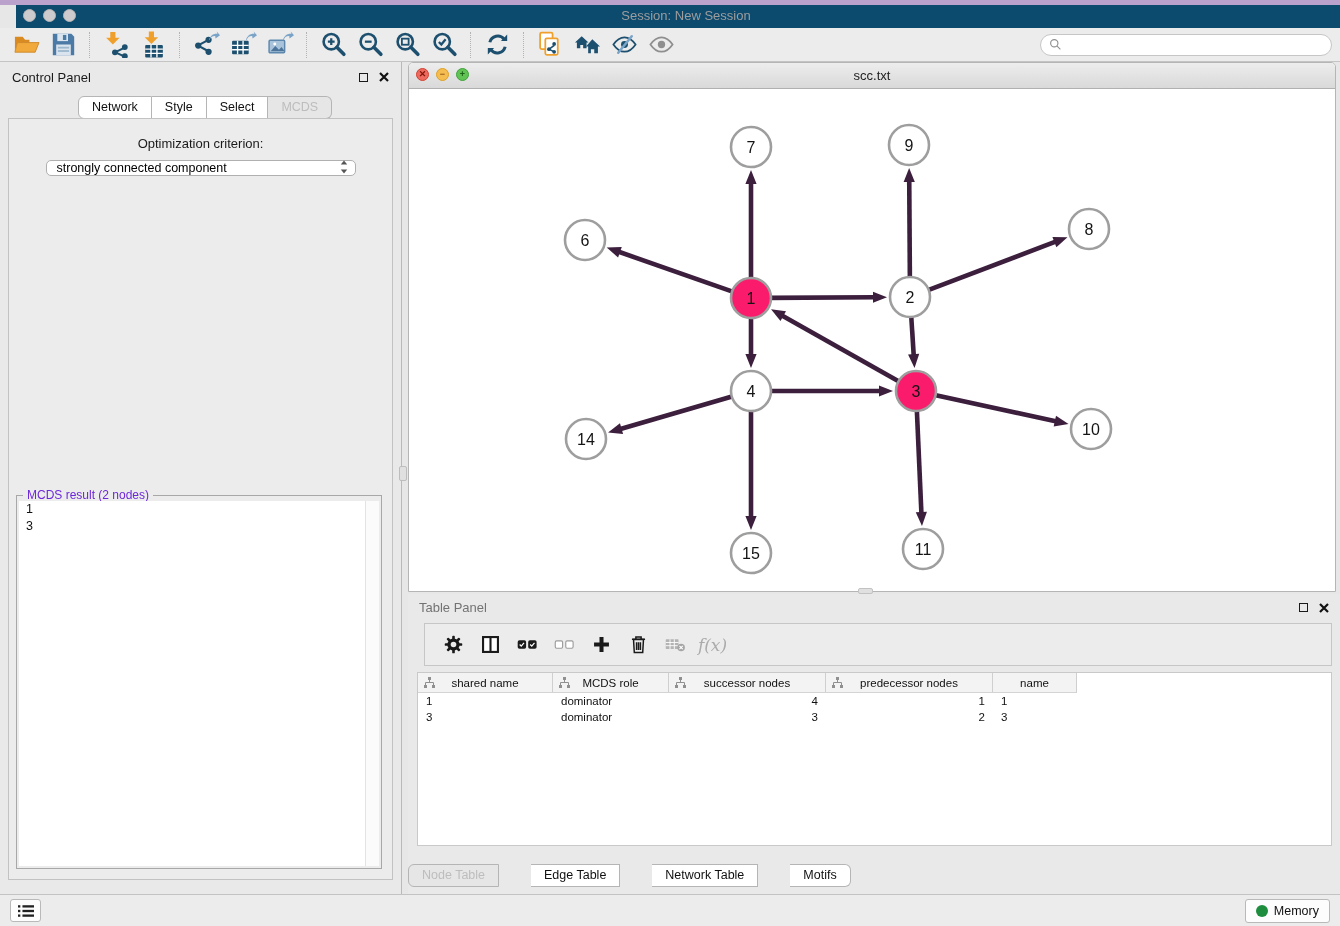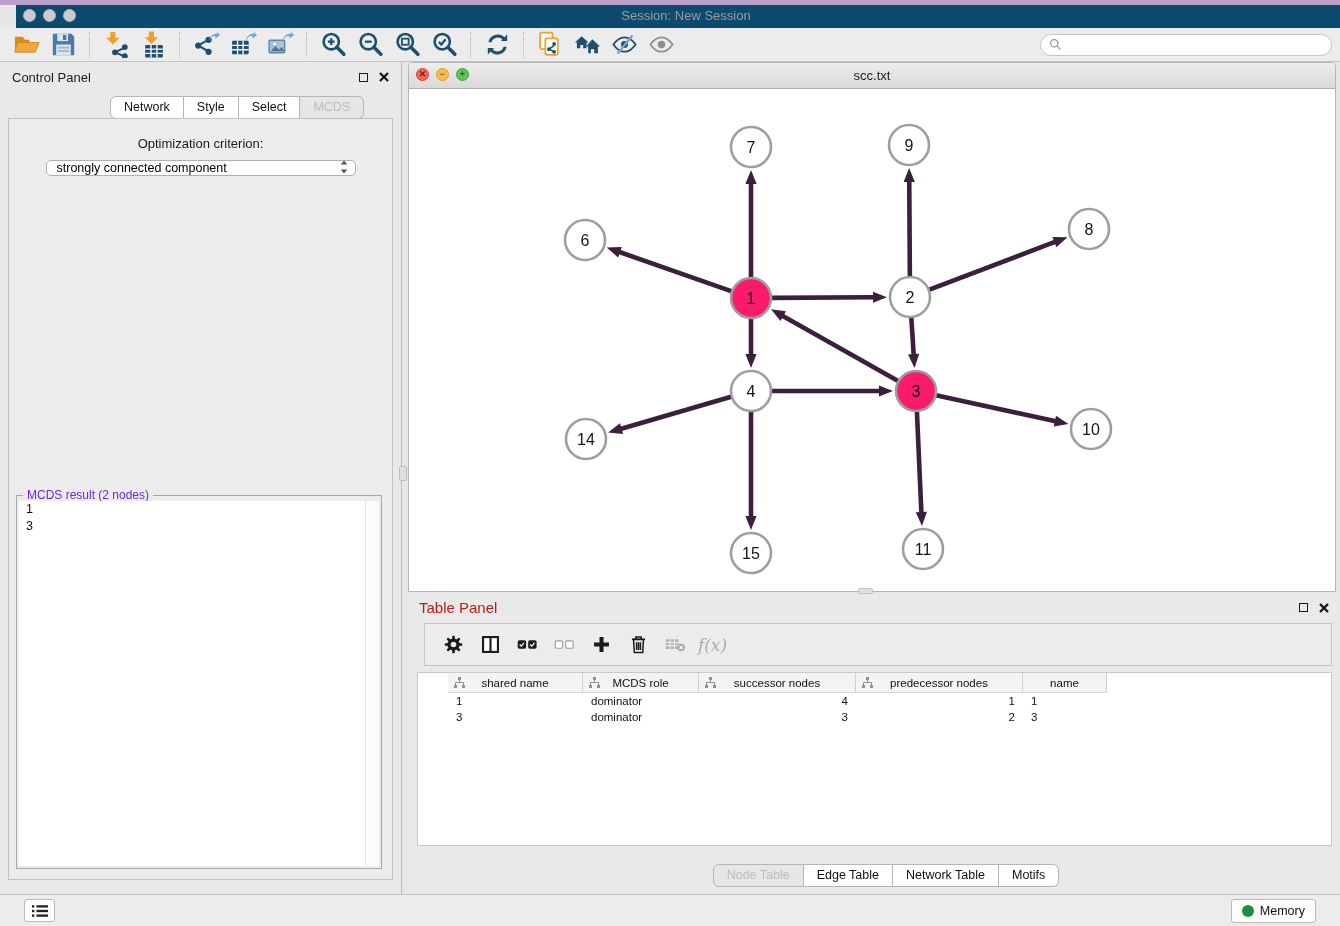--- a/index.html
+++ b/index.html
@@ -22,21 +22,21 @@
           display:flex;align-items:center;padding:0 8px;gap:5px;box-sizing:border-box;}
   .search svg{width:13px;height:13px;flex:0 0 auto;}
   .search input{border:none;outline:none;flex:1;font-size:12px;background:transparent;font-family:inherit;}
 
   
   .control-panel{position:absolute;left:0;top:62px;width:402px;height:832px;background:#e9e9e9;border-right:1px solid #b9b9b9;box-sizing:border-box;}
   .panel-head{position:relative;height:30px;display:flex;align-items:center;padding:0 12px;font-size:13px;color:#1a1a1a;}
   .panel-icons{margin-left:auto;display:flex;gap:11px;align-items:center;}
   .float-icon{width:9px;height:9px;border:1.5px solid #1a1a1a;box-sizing:border-box;}
   .close-x svg{width:10px;height:10px;display:block;}
-  .tabs{display:flex;margin-left:32px;}
+  .tabs{display:flex;}
   .cp-tabs{position:absolute;left:78px;top:34px;}
   .tab{height:21px;line-height:21px;padding:0 13px;font-size:12.5px;background:#fff;border:1px solid #b5b5b5;border-left:none;color:#111;white-space:nowrap;}
   .tab:first-child{border-left:1px solid #b5b5b5;border-radius:6px 0 0 6px;}
   .tab:last-child{border-radius:0 6px 6px 0;}
   .tab.sel{background:#e6e6e6;color:#bdbdbd;}
   .cp-body{position:absolute;left:8px;right:8px;top:56px;bottom:14px;background:#ececec;border:1px solid #c2c2c2;}
   .opt-label{margin-top:17px;text-align:center;font-size:13px;color:#1a1a1a;}
   .criterion{margin:9px auto 0;width:310px;height:16px;background:#fff;border:1px solid #b0b0b0;border-radius:5px;
              display:flex;align-items:center;font-size:12.5px;padding:0 6px 0 10px;box-sizing:border-box;}
   .criterion .chev{margin-left:auto;}
@@ -59,38 +59,38 @@
        font-size:9px;font-weight:bold;line-height:1;}
   .nwl.red{background:#ee6a5f;border:1px solid #d3402f;color:#801508;}
   .nwl.yellow{background:#f5bd4f;border:1px solid #dfa023;color:#99591c;}
   .nwl.green{background:#61c354;border:1px solid #3da33a;color:#1c6417;}
   .nw-canvas{position:absolute;left:0;top:25px;right:0;bottom:0;}
   .nw-canvas svg{display:block;width:100%;height:100%;}
   .h-grip{position:absolute;left:858px;top:588px;width:15px;height:6px;background:#e0e0e0;border:1px solid #c2c2c2;border-radius:2px;box-sizing:border-box;}
 
   
   .table-panel{position:absolute;left:408px;top:594px;width:932px;height:300px;background:#e9e9e9;}
-  .tp-head{position:relative;height:27px;display:flex;align-items:center;padding:0 11px;font-size:15px;color:#b91c1c;}
+  .tp-head{position:relative;height:27px;display:flex;align-items:center;padding:0 11px;font-size:13px;color:#737373;}
   .tp-toolbar{position:absolute;left:16px;right:8px;top:29px;height:43px;border:1px solid #c6c6c6;background:#ececec;
               display:flex;align-items:center;padding:0 10px;box-sizing:border-box;}
   .ttbtn{width:37px;height:32px;display:flex;align-items:center;justify-content:center;background:none;border:none;padding:0;}
   .ttbtn svg{width:21px;height:21px;}
   .fx{font-family:"DejaVu Serif","Liberation Serif",serif;font-style:italic;color:#ababab;font-size:17px;}
-  .tp-table{position:absolute;left:9px;right:8px;top:78px;bottom:48px;background:#fff;border:1px solid #c9c9c9;box-sizing:border-box;overflow:hidden;padding-left:30px;}
+  .tp-table{position:absolute;left:9px;right:8px;top:78px;bottom:48px;background:#fff;border:1px solid #c9c9c9;box-sizing:border-box;overflow:hidden;}
   .thead{display:flex;height:20px;font-size:11.5px;color:#111;}
   .th{position:relative;display:flex;align-items:center;justify-content:center;background:#f3f3f3;
       border-right:1px solid #cfcfcf;border-bottom:1px solid #d4d4d4;box-sizing:border-box;}
   .th .tree{position:absolute;left:5px;top:3px;}
   .trow{display:flex;height:16px;font-size:11.5px;color:#111;align-items:center;}
   .td{box-sizing:border-box;padding:0 8px;overflow:hidden;white-space:nowrap;}
-  .tp-tabs{position:absolute;left:0;right:8px;bottom:7px;display:flex;justify-content:center;}
+  .tp-tabs{position:absolute;left:0;right:8px;bottom:7px;display:flex;gap:32px;}
 
   
   .status-bar{position:absolute;left:0;top:894px;width:1340px;height:32px;background:#ececec;border-top:1px solid #c3c3c3;
-              display:flex;align-items:center;padding:0 24px;box-sizing:border-box;}
+              display:flex;align-items:center;padding:0 10px;box-sizing:border-box;}
   .list-btn{width:31px;height:23px;background:#fdfdfd;border:1px solid #b9b9b9;border-radius:3px;
             display:flex;align-items:center;justify-content:center;padding:0;}
   .memory-btn{margin-left:auto;height:24px;background:#fdfdfd;border:1px solid #b9b9b9;border-radius:3px;
               display:flex;align-items:center;gap:6px;padding:0 10px;font-size:12.5px;font-family:inherit;color:#111;}
   .mem-dot{width:12px;height:12px;border-radius:50%;}
 </style>
 </head>
 <body>
 
 <div class="app">

